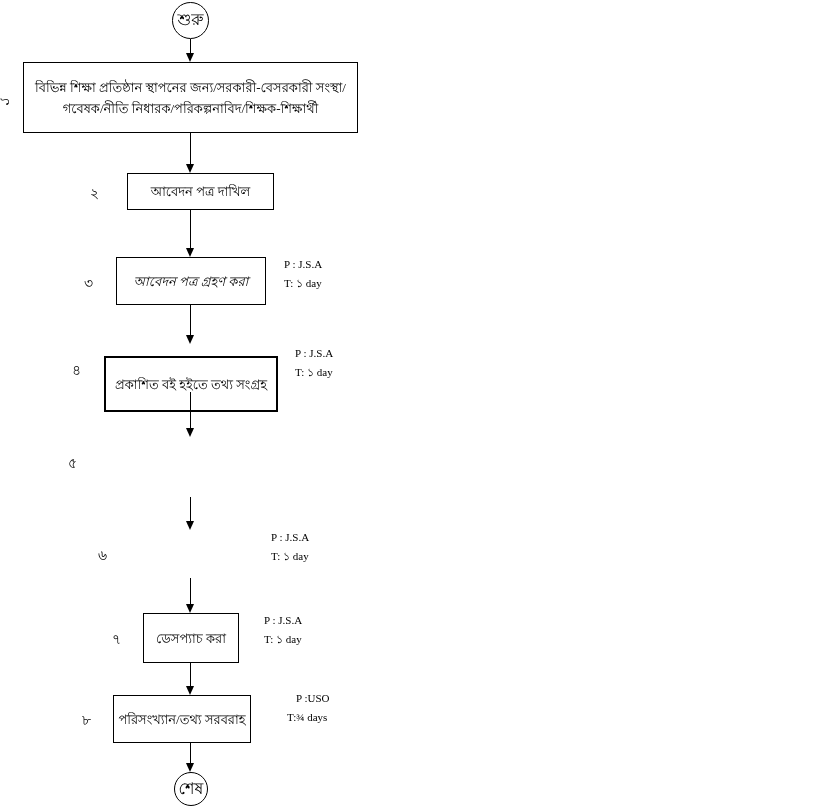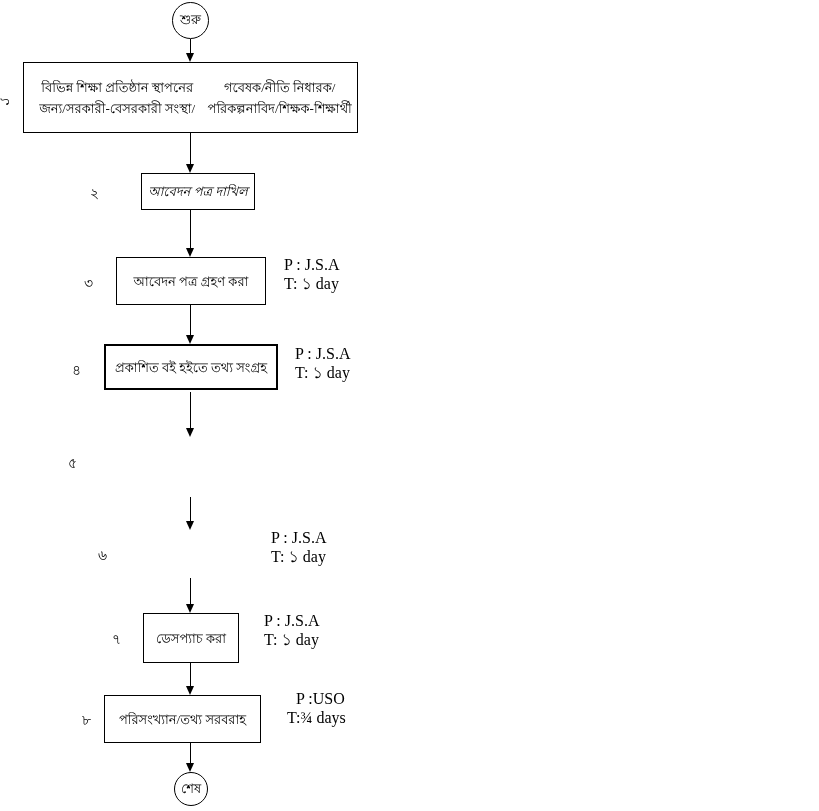--- a/index.html
+++ b/index.html
@@ -12,32 +12,32 @@
     color: #000;
     overflow: hidden;
   }
   .terminal {
     position: absolute;
     border: 1px solid #000;
     border-radius: 50%;
     display: flex;
     align-items: center;
     justify-content: center;
-    font-size: 13px;
+    font-size: 16px;
     background: #fff;
     box-sizing: border-box;
     text-align: center;
   }
   .box {
     position: absolute;
     border: 1px solid #000;
     background: #fff;
     box-sizing: border-box;
     display: flex;
-    flex-direction: row;
+    flex-direction: column;
     align-items: center;
     justify-content: center;
     text-align: center;
     font-size: 13px;
     line-height: 21px;
     padding: 2px 4px;
   }
   .box.thick { border-width: 2px; }
   .stepnum {
     position: absolute;
@@ -56,21 +56,21 @@
     position: absolute;
     left: 0; bottom: 0;
     width: 0; height: 0;
     border-left: 4.5px solid transparent;
     border-right: 4.5px solid transparent;
     border-top: 9px solid #000;
     display: block;
   }
   .annot {
     position: absolute;
-    font-size: 16px;
+    font-size: 11px;
     line-height: 19px;
     white-space: nowrap;
   }
   .annot .p-line.indent { margin-left: 9px; }
 </style>
 </head>
 <body>
 
 <div class="canvas">
 
@@ -88,45 +88,45 @@
     <div>বিভিন্ন শিক্ষা প্রতিষ্ঠান স্থাপনের জন্য/সরকারী-বেসরকারী সংস্থা/</div>
     <div>গবেষক/নীতি নিধারক/পরিকল্পনাবিদ/শিক্ষক-শিক্ষার্থী</div>
   </div>
 
   <div class="arrow" style="left:186px; top:133px; height:40px;">
     <i class="shaft"></i>
     <i class="head"></i>
   </div>
 
   <div class="stepnum" style="left:90px; top:182px;">২</div>
-  <div class="box" style="left:141px; top:173px; width:114px; height:37px;font-style:italic;">
+  <div class="box" style="left:127px; top:173px; width:147px; height:37px;">
     <div>আবেদন পত্র দাখিল</div>
   </div>
 
   <div class="arrow" style="left:186px; top:210px; height:47px;">
     <i class="shaft"></i>
     <i class="head"></i>
   </div>
 
   <div class="stepnum" style="left:84px; top:272px;">৩</div>
-  <div class="box" style="left:116px; top:257px; width:150px; height:48px;">
+  <div class="box" style="left:116px; top:257px; width:150px; height:48px;font-style:italic;">
     <div>আবেদন পত্র গ্রহণ করা</div>
   </div>
   <div class="annot" style="left:284px; top:255px;">
     <div class="p-line">P : J.S.A</div>
     <div class="t-line">T: ১ day</div>
   </div>
 
   <div class="arrow" style="left:186px; top:305px; height:39px;">
     <i class="shaft"></i>
     <i class="head"></i>
   </div>
 
   <div class="stepnum" style="left:72px; top:359px;">৪</div>
-  <div class="box thick" style="left:104px; top:344px; width:174px; height:46px;">
+  <div class="box thick" style="left:104px; top:356px; width:174px; height:56px;">
     <div>প্রকাশিত বই হইতে তথ্য সংগ্রহ</div>
   </div>
   <div class="annot" style="left:295px; top:344px;">
     <div class="p-line">P : J.S.A</div>
     <div class="t-line">T: ১ day</div>
   </div>
 
   <div class="arrow" style="left:186px; top:392px; height:45px;">
     <i class="shaft"></i>
     <i class="head"></i>
@@ -158,21 +158,21 @@
     <div class="p-line">P : J.S.A</div>
     <div class="t-line">T: ১ day</div>
   </div>
 
   <div class="arrow" style="left:186px; top:663px; height:32px;">
     <i class="shaft"></i>
     <i class="head"></i>
   </div>
 
   <div class="stepnum" style="left:82px; top:709px;">৮</div>
-  <div class="box" style="left:104px; top:695px; width:157px; height:48px;">
+  <div class="box" style="left:113px; top:695px; width:138px; height:48px;">
     <div>পরিসংখ্যান/তথ্য সরবরাহ</div>
   </div>
   <div class="annot" style="left:287px; top:689px;">
     <div class="p-line indent">P :USO</div>
     <div class="t-line">T:¾ days</div>
   </div>
 
   <div class="arrow" style="left:186px; top:743px; height:29px;">
     <i class="shaft"></i>
     <i class="head"></i>

